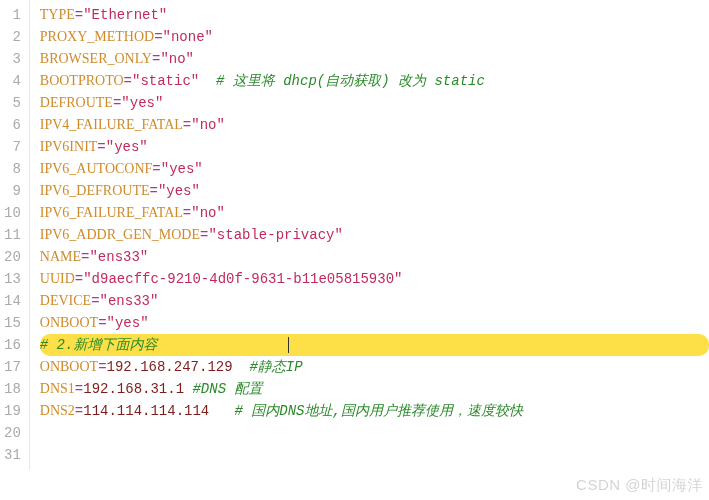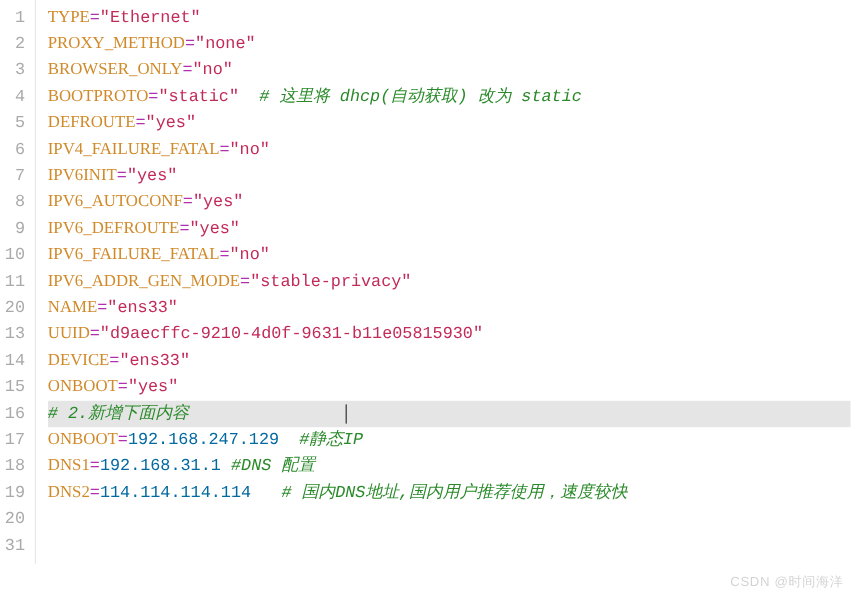--- a/index.html
+++ b/index.html
@@ -19,40 +19,40 @@
     user-select: none;
     min-width: 28px;
   }
   .gutter div { height: 22px; }
   .code {
     padding: 4px 0 4px 10px;
     flex: 1;
     overflow-x: auto;
   }
   .line { height: 22px; white-space: pre; }
-  .line.hl { background: #e5e5e5; position: relative; }
+  .line.hl { background: #fde047; position: relative; border-radius: 10px; }
   .line.hl::after {
     content: "";
     position: absolute;
     right: 420px;
     top: 3px;
     width: 1px;
     height: 16px;
     background: #333;
   }
   .kw  { color: #d18a2a; font-family: Liberation Serif, serif; }   
   .op  { color: #b030b0; }   
   .str { color: #c22a5a; }   
   .cmt { color: #2a8a2a; font-style: italic; } 
-  .num { color: #0369a1; }      
+  .num { color: #7f1d1d; }      
   .watermark {
     position: fixed;
     right: 6px;
     bottom: 4px;
-    font-size: 11px;
+    font-size: 15px;
     color: rgba(0,0,0,0.18);
     font-family: sans-serif;
     letter-spacing: 0.5px;
   }
 </style>
 </head>
 <body>
 
 <div class="gutter">
     <div>1</div>

